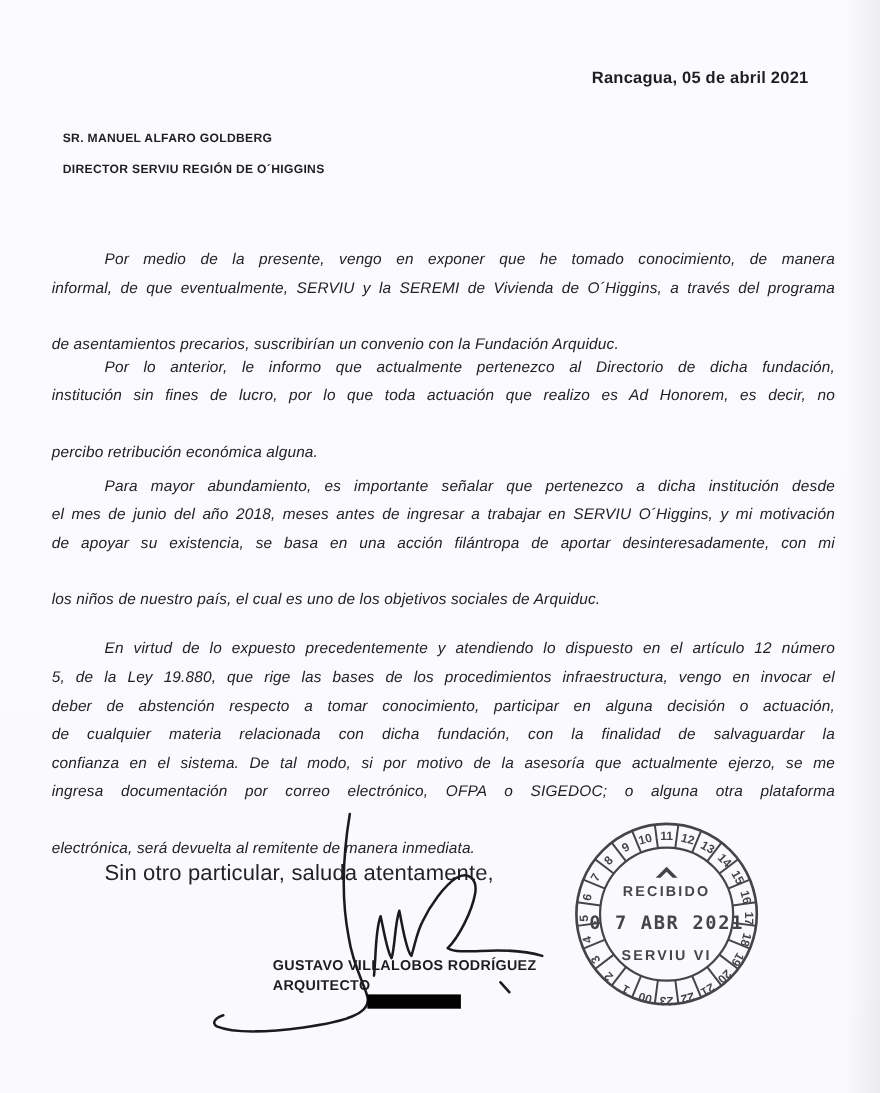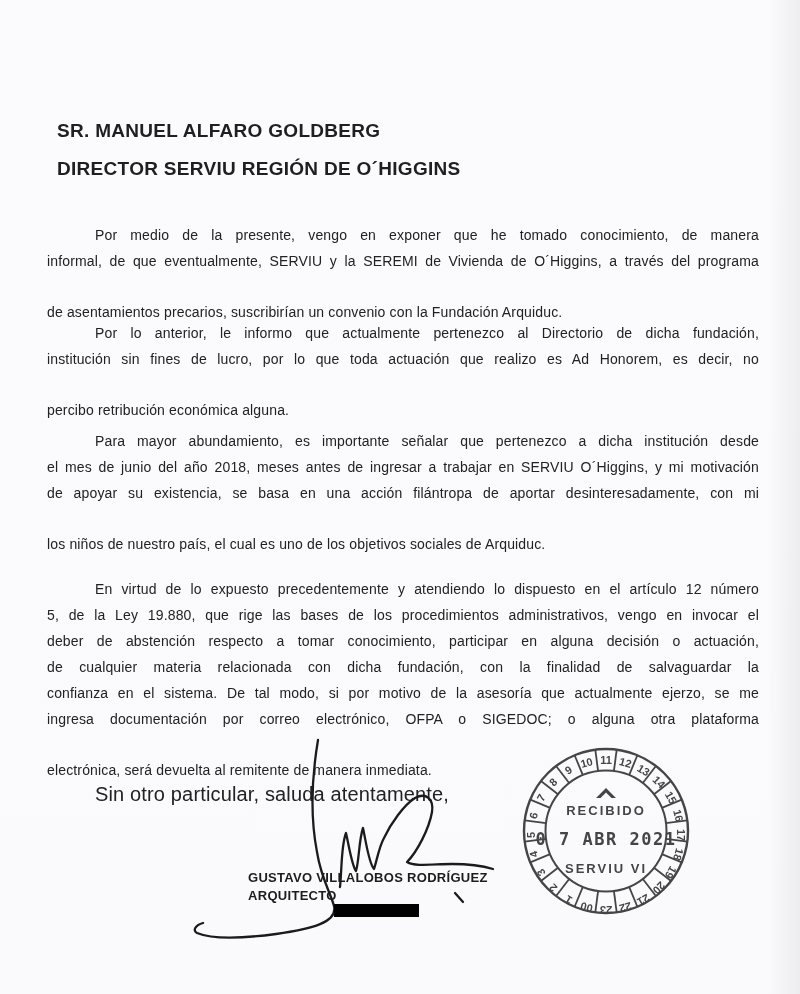--- a/index.html
+++ b/index.html
@@ -14,24 +14,24 @@
     position:absolute;inset:0;
     background:
       linear-gradient(90deg, rgba(0,0,0,0) 96%, rgba(120,120,130,0.10) 100%),
       linear-gradient(#fbfbfd,#fafafc);
     color:#1f1f22;
   }
   .dateline{
     position:absolute;top:62px;left:538px;width:200px;
     font-weight:bold;font-size:15px;letter-spacing:0.2px;
   }
-  .recipient{position:absolute;left:57px;top:120px;font-weight:bold;font-size:19px;letter-spacing:0.3px;}
+  .recipient{position:absolute;left:57px;top:120px;font-weight:bold;font-size:11px;letter-spacing:0.3px;}
   .recipient .r-line{margin-bottom:16px;}
   .body-text{position:absolute;left:47px;width:712px;font-size:14px;line-height:26px;letter-spacing:0.15px;color:#222226;}
-  .para .line{text-align:justify;text-align-last:justify;white-space:normal;}
+  .para .line{text-align:justify;text-align-last:justify;white-space:normal;font-style:italic;}
   .para .line.last{text-align-last:left;margin-top:25px;}
   .para .line:first-child{text-indent:48px;}
   #para1{top:222px;}
   #para2{top:320px;}
   #para3{top:428px;}
   #para4{top:576px;}
   .closing{position:absolute;left:95px;top:783px;font-size:20px;letter-spacing:0.15px;color:#222226;}
   .sig-block{
     position:absolute;left:248px;top:870px;width:250px;
     font-weight:bold;font-size:13px;letter-spacing:0.3px;color:#1c1c1f;
@@ -39,20 +39,21 @@
   .sig-block .sig-title{margin-top:3px;}
   .redaction{position:absolute;left:334px;top:904px;width:85px;height:13px;background:#020202;}
   .sig-svg{position:absolute;left:120px;top:730px;pointer-events:none;}
   .stamp{position:absolute;left:518px;top:743px;opacity:0.88;}
 </style>
 </head>
 <body>
 
 <div class="page">
 
+  <div class="dateline">Rancagua, 05 de abril 2021</div>
 
   <div class="recipient">
     <div class="r-line">SR. MANUEL ALFARO GOLDBERG</div>
     <div class="r-line">DIRECTOR SERVIU REGIÓN DE O´HIGGINS</div>
   </div>
 
   <div id="para1" class="body-text para">
       <div class="line">Por medio de la presente, vengo en exponer que he tomado conocimiento, de manera</div>
       <div class="line">informal, de que eventualmente, SERVIU y la SEREMI de Vivienda de O´Higgins, a través del programa</div>
       <div class="line last">de asentamientos precarios, suscribirían un convenio con la Fundación Arquiduc.</div>
@@ -63,21 +64,21 @@
       <div class="line last">percibo retribución económica alguna.</div>
     </div>
   <div id="para3" class="body-text para">
       <div class="line">Para mayor abundamiento, es importante señalar que pertenezco a dicha institución desde</div>
       <div class="line">el mes de junio del año 2018, meses antes de ingresar a trabajar en SERVIU O´Higgins, y mi motivación</div>
       <div class="line">de apoyar su existencia, se basa en una acción filántropa de aportar desinteresadamente, con mi</div>
       <div class="line last">los niños de nuestro país, el cual es uno de los objetivos sociales de Arquiduc.</div>
     </div>
   <div id="para4" class="body-text para">
       <div class="line">En virtud de lo expuesto precedentemente y atendiendo lo dispuesto en el artículo 12 número</div>
-      <div class="line">5, de la Ley 19.880, que rige las bases de los procedimientos administrativos, vengo en invocar el</div>
+      <div class="line">5, de la Ley 19.880, que rige las bases de los procedimientos infraestructura, vengo en invocar el</div>
       <div class="line">deber de abstención respecto a tomar conocimiento, participar en alguna decisión o actuación,</div>
       <div class="line">de cualquier materia relacionada con dicha fundación, con la finalidad de salvaguardar la</div>
       <div class="line">confianza en el sistema. De tal modo, si por motivo de la asesoría que actualmente ejerzo, se me</div>
       <div class="line">ingresa documentación por correo electrónico, OFPA o SIGEDOC; o alguna otra plataforma</div>
       <div class="line last">electrónica, será devuelta al remitente de manera inmediata.</div>
     </div>
 
   <div class="closing">Sin otro particular, saluda atentamente,</div>
 
   <svg class="sig-svg" width="420" height="240" viewBox="120 730 420 240">

